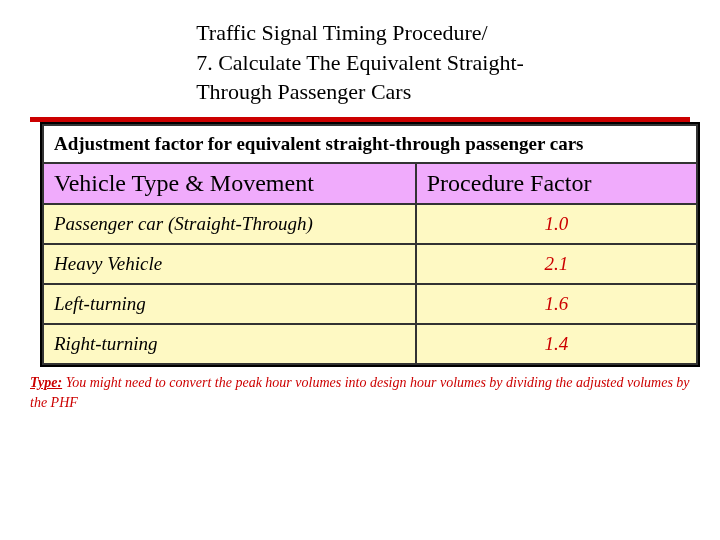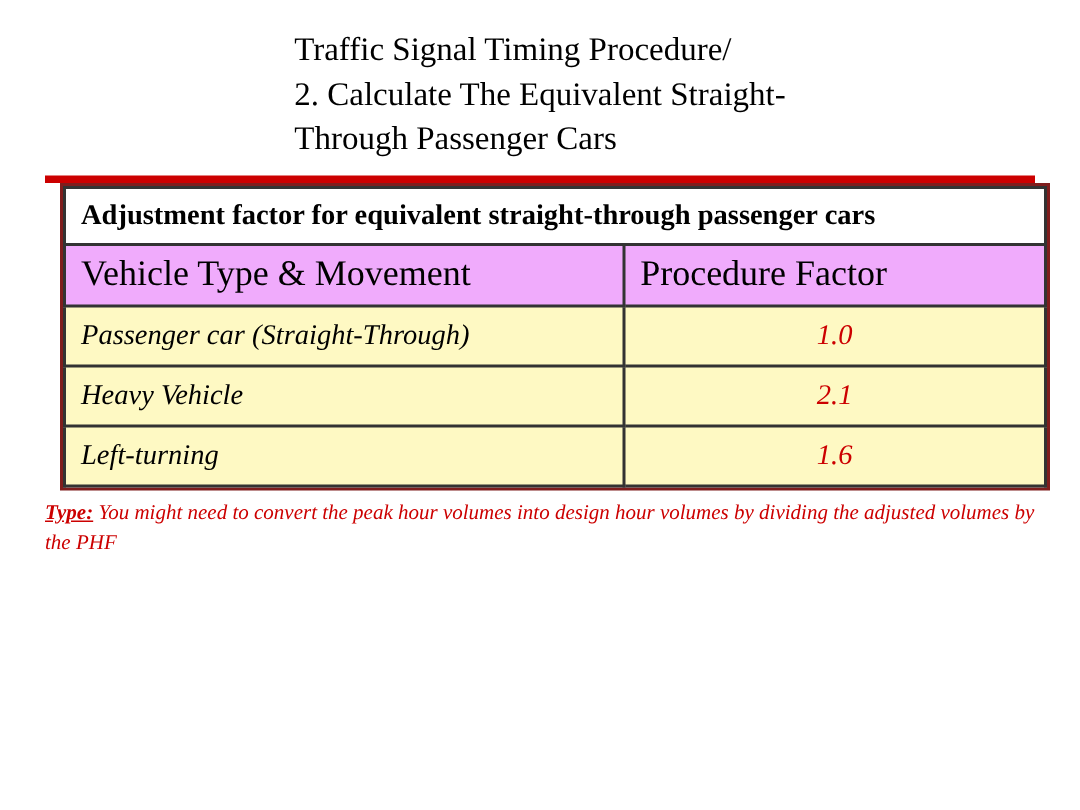--- a/index.html
+++ b/index.html
@@ -24,21 +24,21 @@
 
     .red-bar {
       width: 100%;
       height: 5px;
       background: #cc0000;
       margin-bottom: 0;
     }
 
     .table-wrapper {
       width: 100%;
-      border: 2px solid #7f1d1d;
+      border: 2px solid #000000;
       margin-left: 20px;
     }
 
     table {
       width: 100%;
       border-collapse: collapse;
     }
 
     .header-row td {
       font-weight: bold;
@@ -96,21 +96,21 @@
     .note-section .note-label {
       font-weight: bold;
       text-decoration: underline;
     }
   </style>
 </head>
 <body>
 
 <div class="title-section">
   <div>Traffic Signal Timing Procedure/</div>
-  <div>2. Calculate The Equivalent Straight-</div>
+  <div>7. Calculate The Equivalent Straight-</div>
   <div>Through Passenger Cars</div>
 </div>
 
 <div class="red-bar"></div>
 
 <div class="table-wrapper">
   <table>
     <tbody>
         <tr class="header-row">
       <td colspan="2">Adjustment factor for equivalent straight-through passenger cars</td>
@@ -124,19 +124,23 @@
       <td class="col-right value">1.0</td>
     </tr>
     <tr class="data-row">
       <td class="col-left">Heavy Vehicle</td>
       <td class="col-right value">2.1</td>
     </tr>
     <tr class="data-row">
       <td class="col-left">Left-turning</td>
       <td class="col-right value">1.6</td>
     </tr>
+    <tr class="data-row">
+      <td class="col-left">Right-turning</td>
+      <td class="col-right value">1.4</td>
+    </tr>
   </tbody>
     </table>
 </div>
 
 <div class="note-section">
   <span class="note-label">Type:</span><span> You might need to convert the peak hour volumes into design hour volumes by dividing the adjusted volumes by the PHF</span>
 </div>
 
 </body></html>

